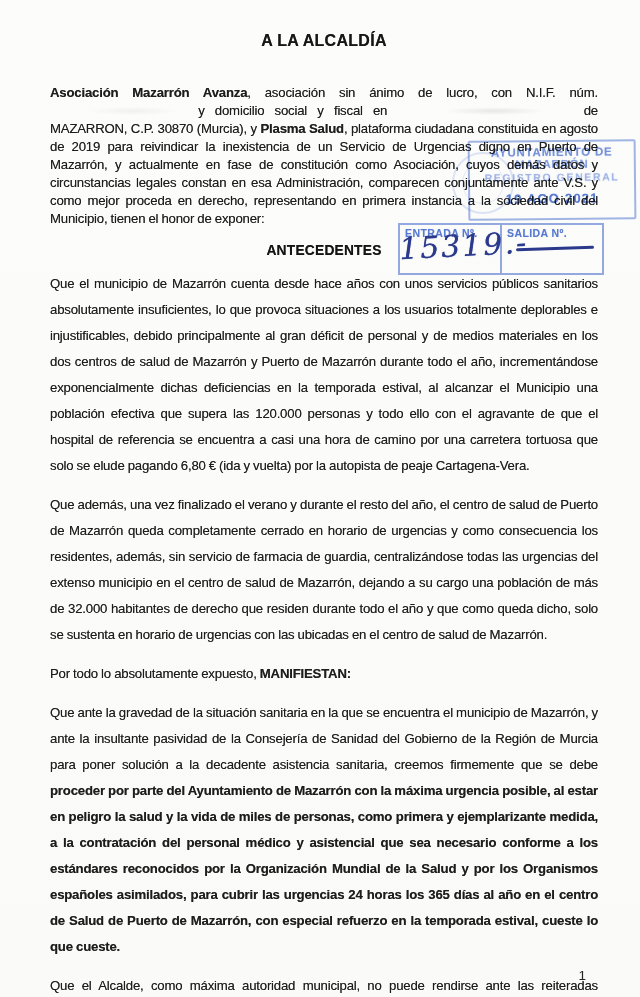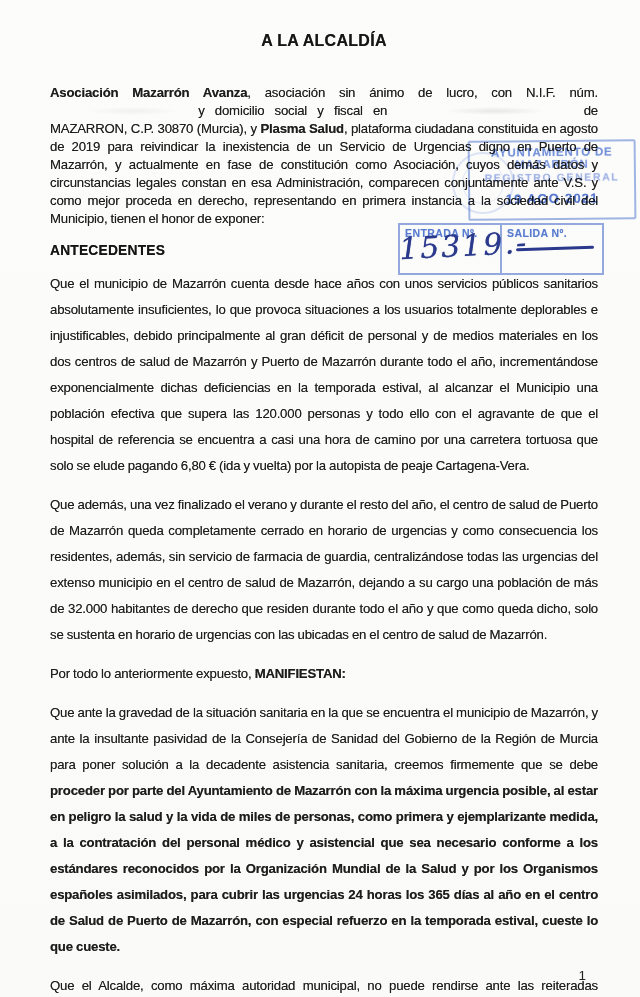--- a/index.html
+++ b/index.html
@@ -37,21 +37,21 @@
   .para {
     font-size:13.2px;
     line-height:26px;
     text-align:justify;
     letter-spacing:-0.2px;
     word-spacing:-0.3px;
     margin:13px 0 0 0;
     text-shadow:0 0 0.6px rgba(25,25,25,0.6);
   }
   .heading {
-    text-align:left;
+    text-align:center;
     font-weight:bold;
     font-size:13.8px;
     letter-spacing:0.2px;
     margin:15px 0 2px 0;
     color:#141414;
     text-shadow:0 0 0.6px rgba(20,20,20,0.65);
   }
   .b { font-weight:bold; }
   .blank { display:inline-block; height:8px; vertical-align:baseline; }
   .blank-nif { width:138px;
@@ -160,21 +160,21 @@
     <span class="blank blank-addr"></span>
     <span>de MAZARRON, C.P. 30870 (Murcia), y</span>
     <span class="b">Plasma Salud</span><span>, plataforma ciudadana constituida en agosto de 2019 para reivindicar la inexistencia de un Servicio de Urgencias digno en Puerto de Mazarrón, y actualmente en fase de constitución como Asociación, cuyos demás datos y circunstancias legales constan en esa Administración, comparecen conjuntamente ante V.S. y como mejor proceda en derecho, representando en primera instancia a la sociedad civil del Municipio, tienen el honor de exponer:</span></p>
 
   <div class="heading">ANTECEDENTES</div>
 
   <p class="para">Que el municipio de Mazarrón cuenta desde hace años con unos servicios públicos sanitarios absolutamente insuficientes, lo que provoca situaciones a los usuarios totalmente deplorables e injustificables, debido principalmente al gran déficit de personal y de medios materiales en los dos centros de salud de Mazarrón y Puerto de Mazarrón durante todo el año, incrementándose exponencialmente dichas deficiencias en la temporada estival, al alcanzar el Municipio una población efectiva que supera las 120.000 personas y todo ello con el agravante de que el hospital de referencia se encuentra a casi una hora de camino por una carretera tortuosa que solo se elude pagando 6,80 € (ida y vuelta)  por la autopista de peaje Cartagena-Vera.</p>
 
   <p class="para">Que además, una vez finalizado el verano y durante el resto del año, el centro de salud de Puerto de Mazarrón queda completamente cerrado en horario de urgencias y como consecuencia los residentes, además, sin servicio de farmacia de guardia, centralizándose todas las urgencias del extenso municipio en el centro de salud de Mazarrón, dejando a su cargo una población de más de 32.000 habitantes de derecho que residen durante todo el año y que como queda dicho, solo se sustenta en horario de urgencias con las ubicadas en el centro de salud de Mazarrón.</p>
 
-  <p class="para"><span>Por todo lo anteriormente expuesto,  </span><span class="b">MANIFIESTAN:</span></p>
+  <p class="para"><span>Por todo lo absolutamente expuesto,  </span><span class="b">MANIFIESTAN:</span></p>
 
   <p class="para"><span>Que ante la gravedad de la situación sanitaria en la que se encuentra el municipio de Mazarrón, y ante la insultante pasividad de la Consejería de Sanidad del Gobierno de la Región de Murcia para poner solución a la decadente asistencia sanitaria, creemos firmemente que se debe </span><span class="b">proceder por parte del Ayuntamiento de Mazarrón con la máxima urgencia posible, al estar en peligro la salud y la vida de miles de personas, como primera y ejemplarizante medida, a la contratación del personal médico y asistencial que sea necesario conforme a los estándares reconocidos por la Organización Mundial de la Salud y por los Organismos españoles asimilados, para cubrir las urgencias 24 horas los 365 días al año en el centro de Salud de Puerto de Mazarrón, con especial refuerzo en la temporada estival, cueste lo que cueste.</span></p>
 
   <p class="para">Que el Alcalde, como máxima autoridad municipal, no puede rendirse ante las reiteradas negativas a prestar soluciones reales a los mazarroneros que obtiene de la Consejería de Sanidad de la Región de Murcia y del Servicio Murciano de Salud, pues sería como rendir a todo un pueblo</p>
 
   <div class="page-num">1</div>
 </div>
 
 <div class="stamp-layer">
   <div class="stamp-seal"></div>

